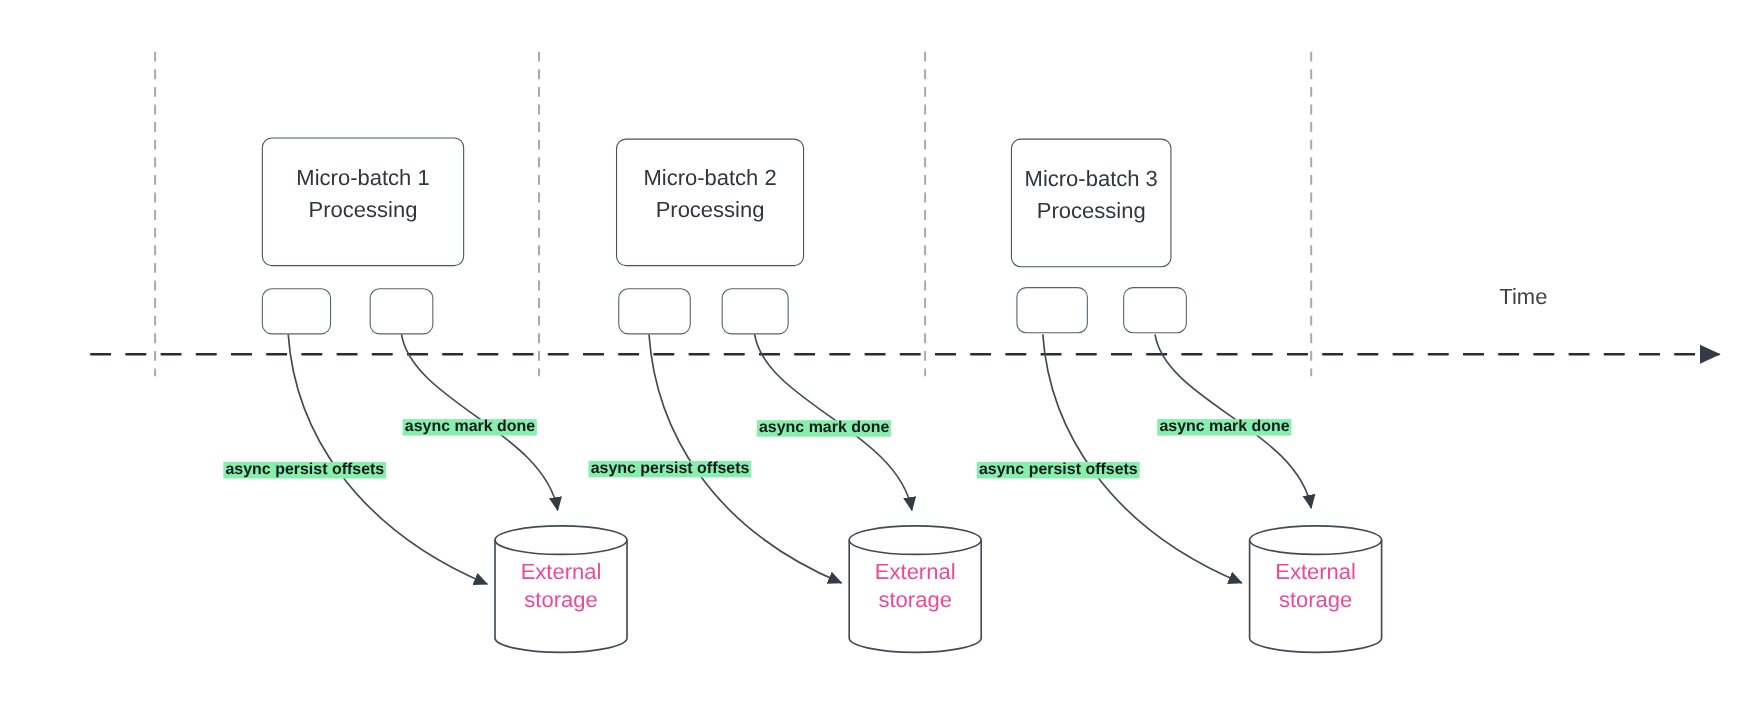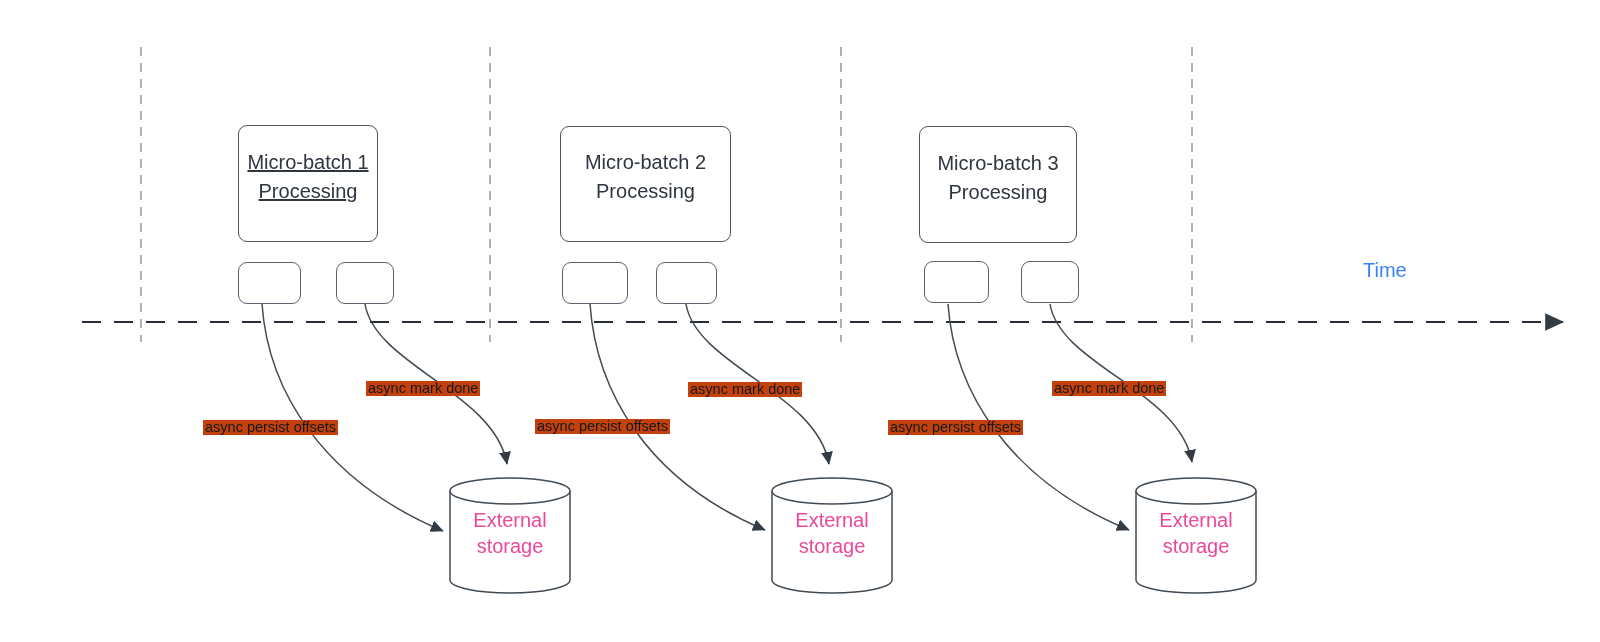--- a/index.html
+++ b/index.html
@@ -29,38 +29,38 @@
     position:absolute;
     box-sizing:border-box;
     width:62px;height:42px;
     border:1px solid #5a636d;
     border-radius:9px;
     background:#ffffff;
   }
   .arrow-label{
     position:absolute;
     font-size:14.5px;
-    font-weight:normal;
+    font-weight:bold;
     color:#15191e;
-    background:#c2410c;
+    background:#86efac;
     padding:0 2px;
     white-space:nowrap;
     line-height:15px;
   }
   .storage-label{
     position:absolute;
     width:120px;
     text-align:center;
     color:#ec4899;
     font-size:20px;
     line-height:26px;
   }
   .time-label{
     position:absolute;
-    color:#3b82f6;
+    color:#404040;
     font-size:20px;
     line-height:22px;
   }
 </style>
 </head>
 <body>
 
 <div class="canvas">
 
   <svg width="1600" height="642" viewBox="0 0 1600 642">
@@ -97,21 +97,21 @@
         <path d="M 772,491 A 60,13 0 0 1 892,491 L 892,580 A 60,13 0 0 1 772,580 Z"></path>
         <path fill="none" d="M 772,491 A 60,13 0 0 0 892,491"></path>
       </g>
       <g>
         <path d="M 1136,491 A 60,13 0 0 1 1256,491 L 1256,580 A 60,13 0 0 1 1136,580 Z"></path>
         <path fill="none" d="M 1136,491 A 60,13 0 0 0 1256,491"></path>
       </g>
     </g>
   </svg>
 
-  <div class="mb-box" style="left:238px;top:125px;width:140px;height:117px;text-decoration:underline;">
+  <div class="mb-box" style="left:238px;top:125px;width:184px;height:117px;">
     <div>Micro-batch 1</div>
     <div>Processing</div>
   </div>
   <div class="task-box" style="left:238px;top:262px;width:63px;"></div>
   <div class="task-box" style="left:336px;top:262px;width:58px;"></div>
   <div class="arrow-label" style="left:203px;top:420px;">async persist offsets</div>
   <div class="arrow-label" style="left:366px;top:381px;">async mark done</div>
   <div class="storage-label" style="left:450px;top:507px;">
     <div>External</div>
     <div>storage</div>
@@ -123,21 +123,21 @@
   </div>
   <div class="task-box" style="left:562px;top:262px;width:66px;"></div>
   <div class="task-box" style="left:656px;top:262px;width:61px;"></div>
   <div class="arrow-label" style="left:535px;top:419px;">async persist offsets</div>
   <div class="arrow-label" style="left:688px;top:382px;">async mark done</div>
   <div class="storage-label" style="left:772px;top:507px;">
     <div>External</div>
     <div>storage</div>
   </div>
 
-  <div class="mb-box" style="left:919px;top:126px;width:158px;height:117px;">
+  <div class="mb-box" style="left:919px;top:126px;width:146px;height:117px;">
     <div>Micro-batch 3</div>
     <div>Processing</div>
   </div>
   <div class="task-box" style="left:924px;top:261px;width:65px;"></div>
   <div class="task-box" style="left:1021px;top:261px;width:58px;"></div>
   <div class="arrow-label" style="left:888px;top:420px;">async persist offsets</div>
   <div class="arrow-label" style="left:1052px;top:381px;">async mark done</div>
   <div class="storage-label" style="left:1136px;top:507px;">
     <div>External</div>
     <div>storage</div>

